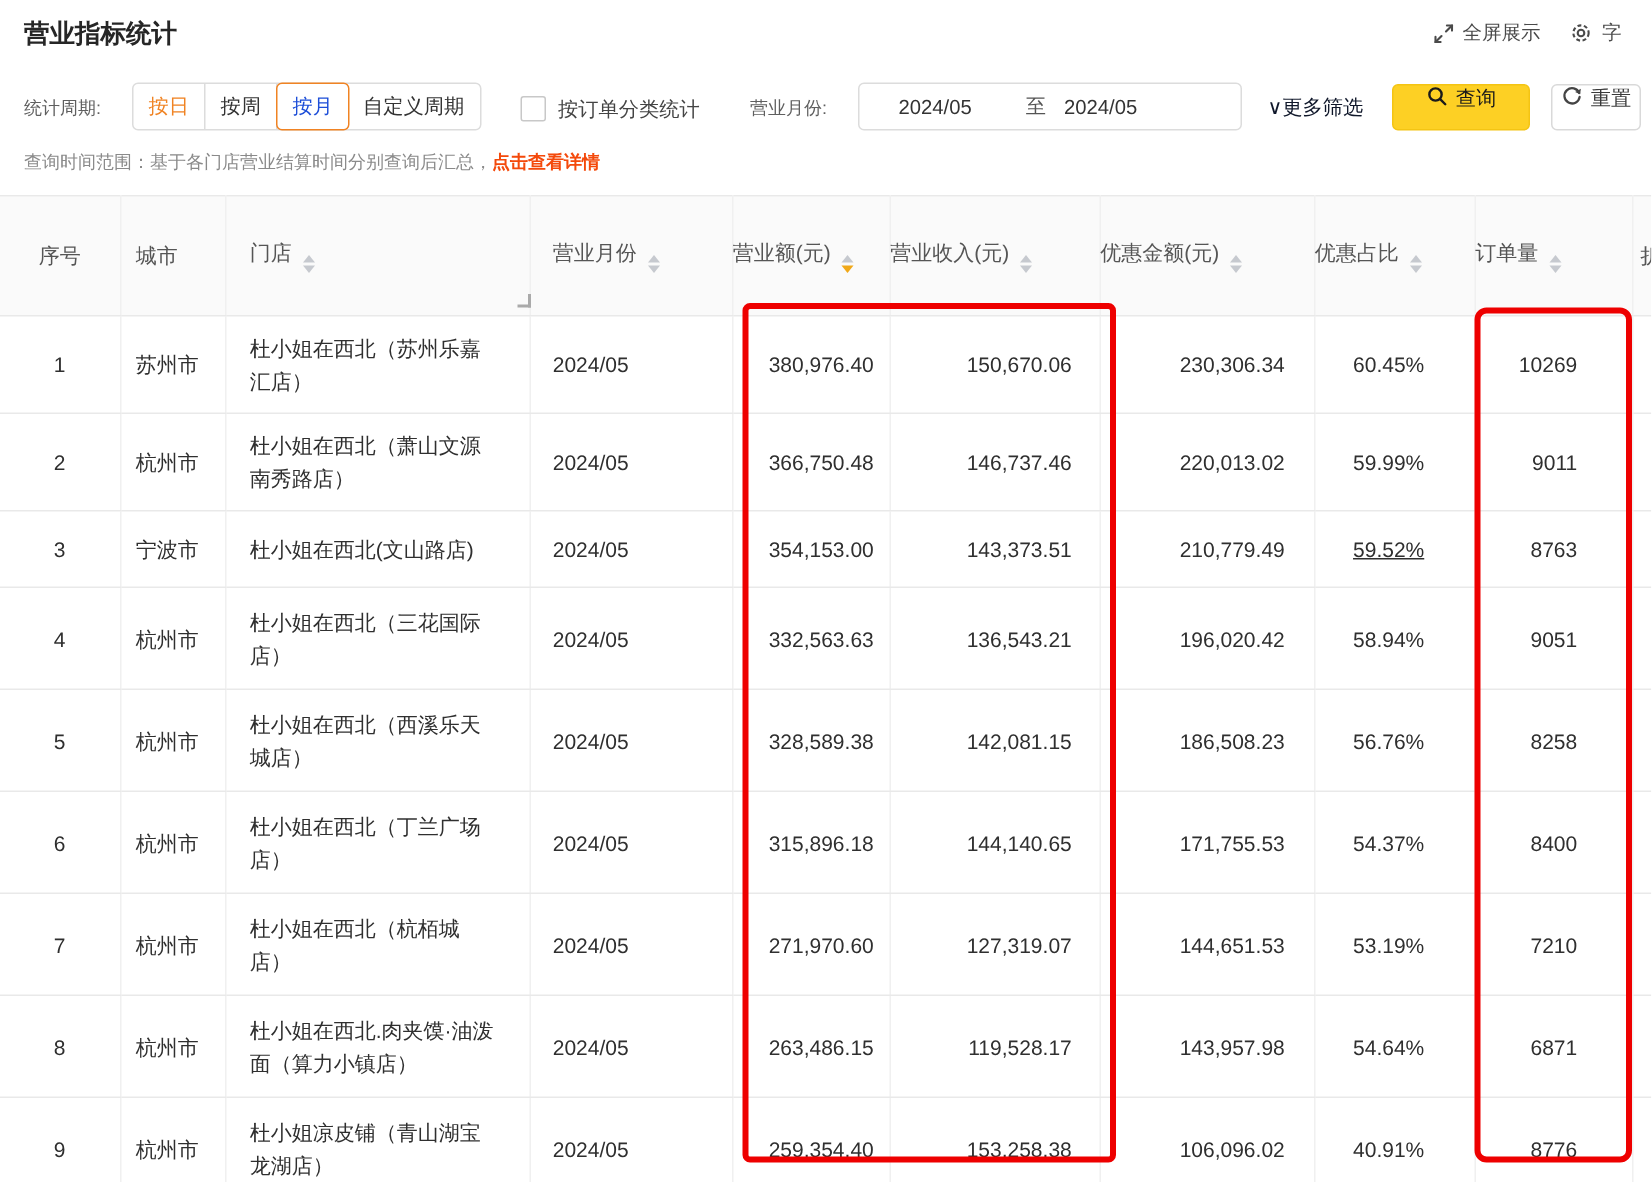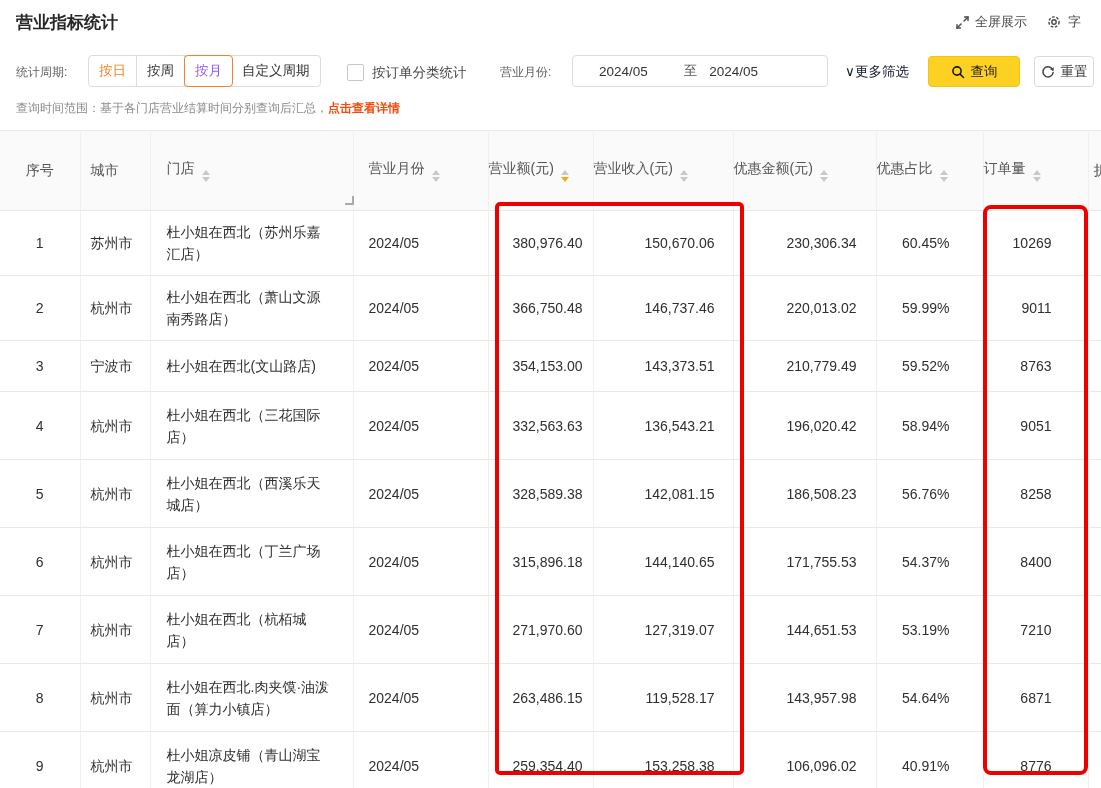--- a/index.html
+++ b/index.html
@@ -12,29 +12,29 @@
   .topbar-right .txt{margin-left:5px;cursor:pointer;}
   .topbar-right .gear{margin-left:19px;display:inline-flex;}
   .topbar-right .partial{margin-left:6px;}
 
   
   .flabel{position:absolute;font-size:12px;color:#5f5f5f;}
   .seg-group{position:absolute;left:88px;top:55px;height:32px;display:flex;border:1px solid #dcdcdc;border-radius:4px;box-sizing:border-box;background:#fff;}
   .seg{padding:0 10px;line-height:30px;font-size:13.5px;color:#333;cursor:pointer;border-right:1px solid #dcdcdc;white-space:nowrap;}
   .seg:last-child{border-right:none;}
   .seg.hl{color:#f08323;}
-  .seg.sel{position:relative;color:#8b5cf6;border:1px solid #f08323;border-radius:4px;margin:-1px;line-height:30px;height:32px;box-sizing:border-box;z-index:2;background:#fff;}
+  .seg.sel{position:relative;color:#1d4ed8;border:1px solid #f08323;border-radius:4px;margin:-1px;line-height:30px;height:32px;box-sizing:border-box;z-index:2;background:#fff;}
   .checkbox{position:absolute;left:347px;top:64px;width:15px;height:15px;border:1px solid #c8c8c8;border-radius:2px;background:#fff;cursor:pointer;}
   .chk-label{position:absolute;left:372px;top:64px;font-size:13.5px;color:#444;}
   .date-range{position:absolute;left:572px;top:55px;width:256px;height:32px;box-sizing:border-box;border:1px solid #dcdcdc;border-radius:4px;display:flex;align-items:center;font-size:13.5px;color:#333;cursor:text;background:#fff;}
   .date-range .v1{margin-left:26px;}
   .date-range .sep{margin-left:36px;color:#555;}
   .date-range .v2{margin-left:12px;}
   .more-filters{position:absolute;left:845px;top:63px;font-size:13.5px;color:#0f172a;cursor:pointer;white-space:nowrap;}
-  .btn{position:absolute;top:56px;height:31px;box-sizing:border-box;border-radius:4px;display:flex;align-items:center;justify-content:center;font-size:13.5px;cursor:pointer;gap:6px;}
+  .btn{position:absolute;top:56px;height:31px;box-sizing:border-box;border-radius:4px;display:flex;align-items:flex-start;justify-content:center;font-size:13.5px;cursor:pointer;gap:6px;}
   .btn-query{left:928px;width:92px;background:#fdd024;border:1px solid #f4c413;color:#1a1a1a;}
   .btn-reset{left:1034px;width:60px;background:#fff;border:1px solid #d9d9d9;color:#3a3a3a;}
 
   
   .notice{position:absolute;left:16px;top:100px;font-size:12px;color:#8a8a8a;white-space:nowrap;}
   .notice .link{color:#f4490b;font-weight:700;cursor:pointer;}
 
   
   .tbl-wrap{position:absolute;left:0;top:130px;width:1101px;overflow:hidden;}
   table{border-collapse:collapse;table-layout:fixed;width:1148px;}
@@ -205,21 +205,21 @@
             <td></td>
           </tr>
           <tr style="height: 51px;">
             <td class="al-c">3</td>
             <td style="padding: 0px 0px 0px 10px;">宁波市</td>
             <td style="padding: 10px 20px 10px 16px;">杜小姐在西北(文山路店)</td>
             <td style="padding: 0px 0px 0px 15px;">2024/05</td>
             <td class="al-r" style="padding: 0px 10px 0px 0px;">354,153.00</td>
             <td class="al-r" style="padding: 0px 18px 0px 0px;">143,373.51</td>
             <td class="al-r" style="padding: 0px 19px 0px 0px;">210,779.49</td>
-            <td class="al-r" style="padding: 0px 33px 0px 0px;">59.52%</td>
+            <td class="al-r" style="padding: 0px 33px 0px 0px; text-decoration: underline;">59.52%</td>
             <td class="al-r" style="padding: 0px 36px 0px 0px;">8763</td>
             <td></td>
           </tr>
           <tr style="height: 68px;">
             <td class="al-c">4</td>
             <td style="padding: 0px 0px 0px 10px;">杭州市</td>
             <td style="padding: 10px 20px 10px 16px;">杜小姐在西北（三花国际店）</td>
             <td style="padding: 0px 0px 0px 15px;">2024/05</td>
             <td class="al-r" style="padding: 0px 10px 0px 0px;">332,563.63</td>
             <td class="al-r" style="padding: 0px 18px 0px 0px;">136,543.21</td>

